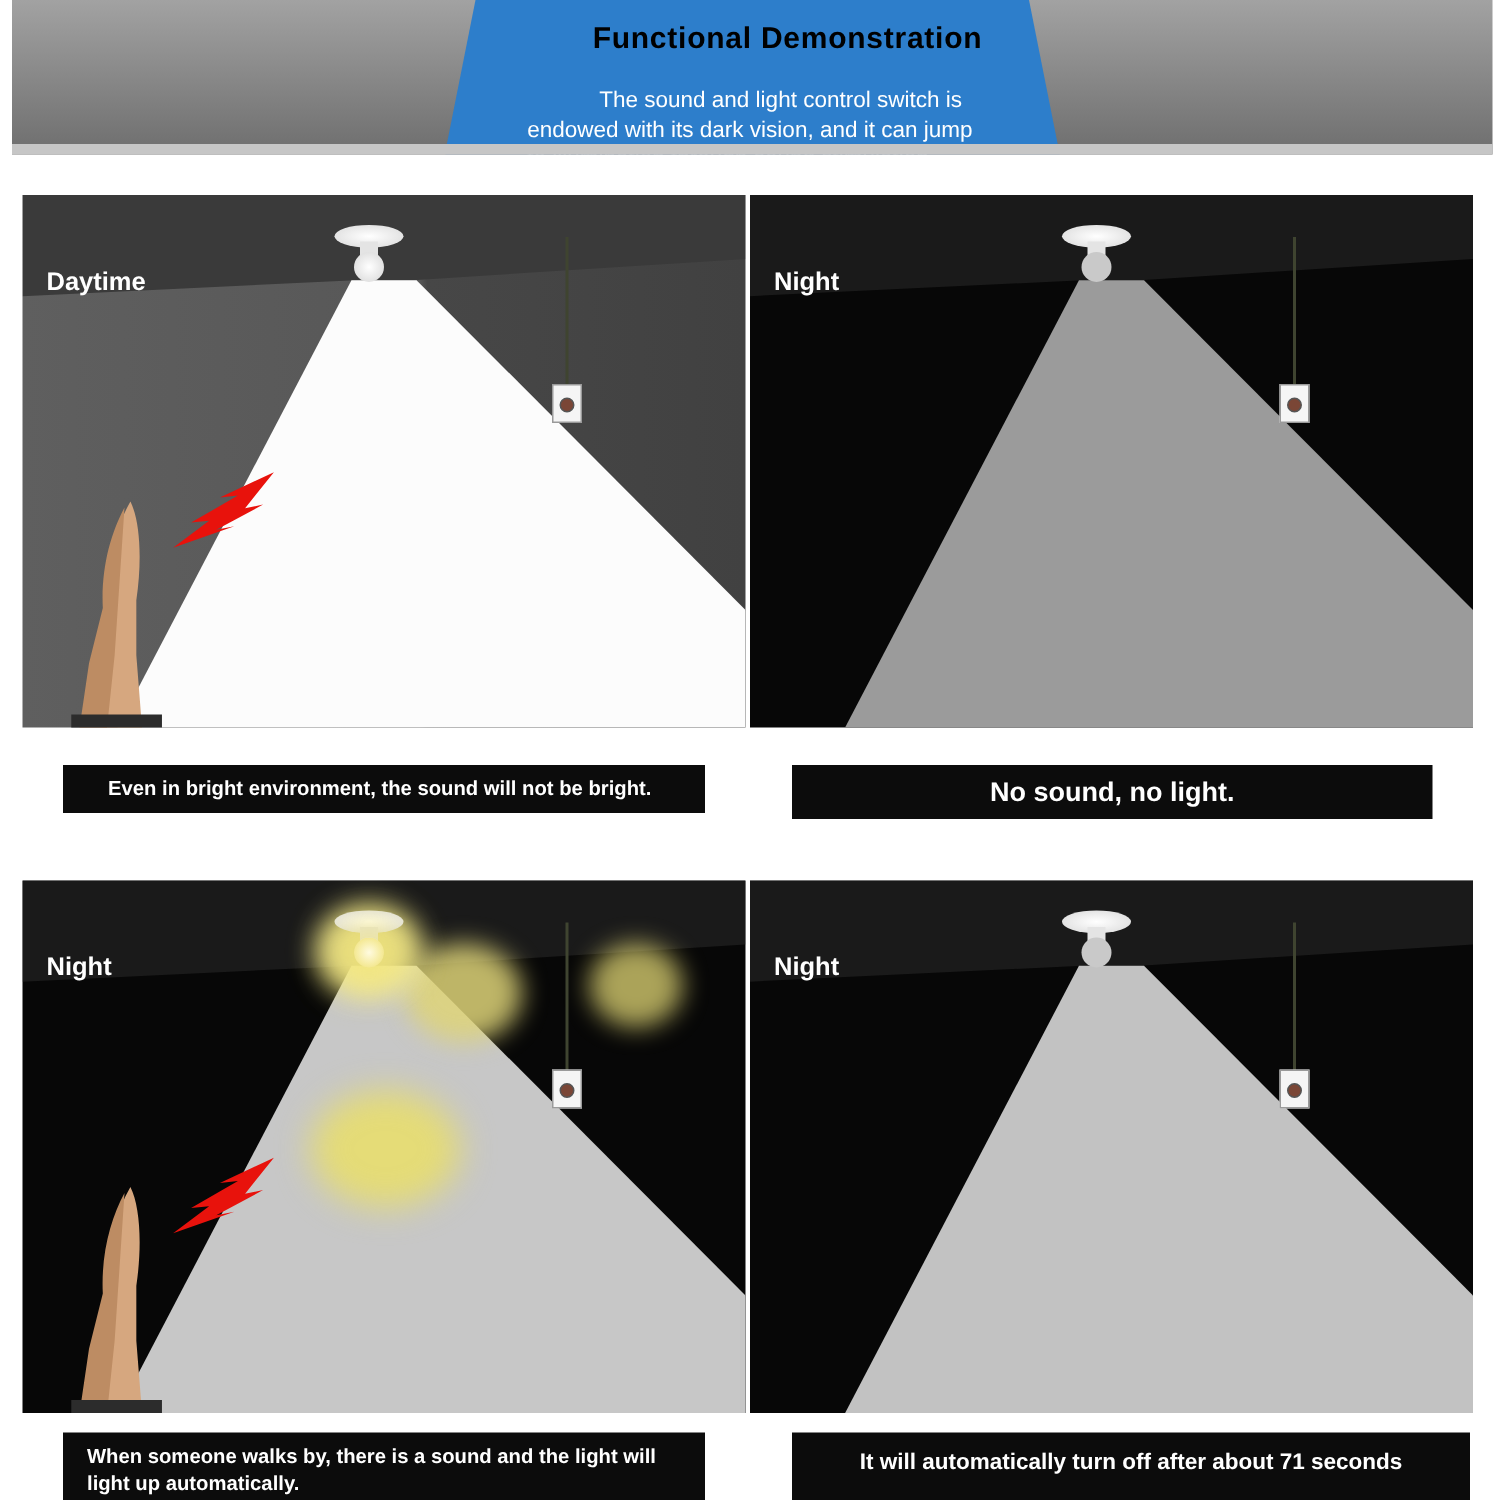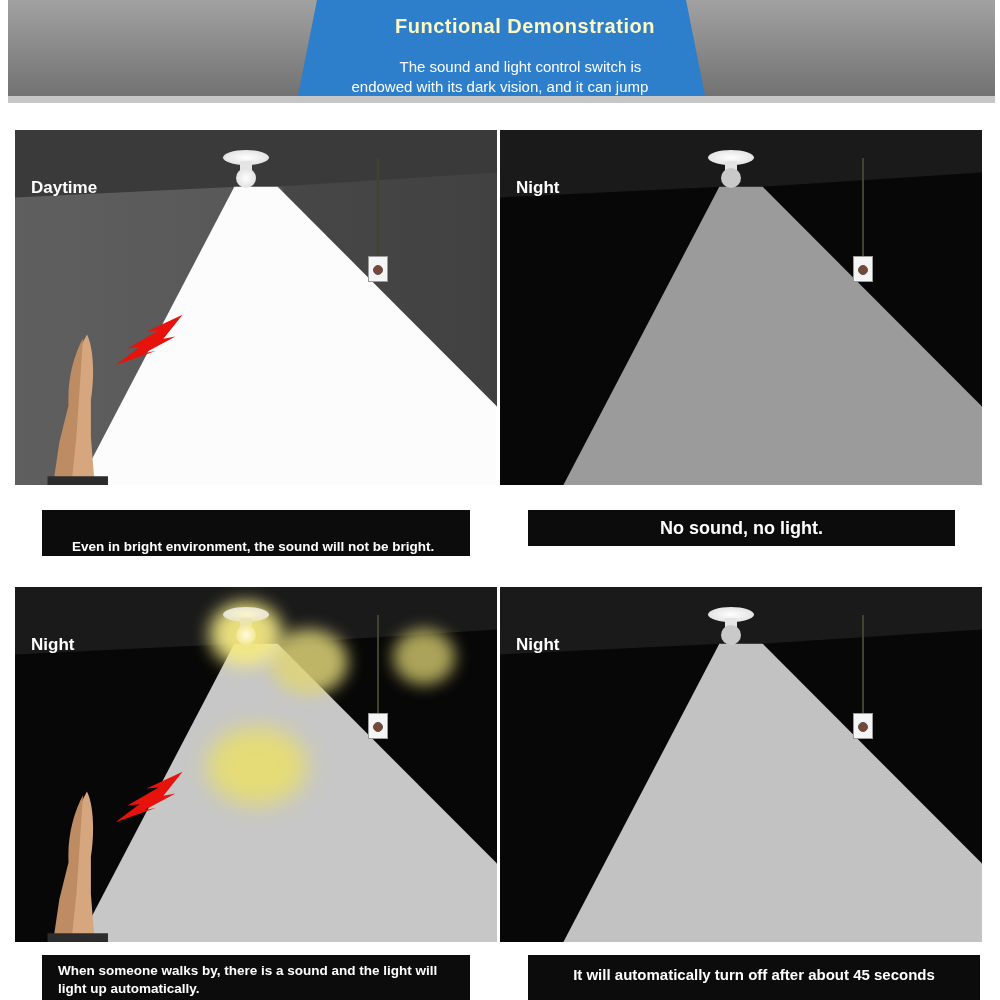--- a/index.html
+++ b/index.html
@@ -6,21 +6,21 @@
   .page{position:relative;width:1000px;height:1000px;overflow:hidden;background:#fff;
         font-family:"Liberation Sans",sans-serif;}
 
   
   .banner{position:absolute;left:8px;top:0;width:987px;height:103px;
           background:linear-gradient(#a2a2a2,#6e6e6e);}
   .banner-strip{position:absolute;left:0;bottom:0;width:100%;height:7px;background:#c6c6c6;}
   .trap{position:absolute;left:50%;top:0;margin-left:-205px;width:410px;height:103px;
         background:#2d7ecb;clip-path:polygon(5% 0,95% 0,100% 100%,0 100%);
         display:flex;flex-direction:column;align-items:center;}
-  .banner-title{margin-top:15px;font-size:20px;font-weight:bold;color:#fef9c3;letter-spacing:.5px;margin-left:47px;}
+  .banner-title{margin-top:15px;font-size:20px;font-weight:bold;color:#000000;letter-spacing:.5px;margin-left:47px;}
   .banner-sub{margin-top:19px;width:300px;font-size:15px;line-height:1.3;color:#ffffff;
               text-align:left;text-indent:48px;}
 
   
   .panel{position:absolute;width:482px;height:355px;overflow:hidden;}
   #p0{left:15px;top:130px;background:linear-gradient(to right,#5f5f5f 0%,#575757 55%,#474747 56%,#414141 100%);}
   #p1{left:500px;top:130px;background:#070707;}
   #p2{left:15px;top:587px;background:#070707;}
   #p3{left:500px;top:587px;background:#070707;}
 
@@ -59,21 +59,21 @@
   
   .glow{position:absolute;border-radius:50%;}
   .glow-lamp{left:48%;top:16px;width:72px;height:62px;margin-left:-36px;
              background:rgba(246,236,140,.9);filter:blur(9px);}
   .glow-a{left:255px;top:42px;width:78px;height:66px;background:rgba(222,212,120,.85);filter:blur(8px);}
   .glow-b{left:378px;top:42px;width:62px;height:56px;background:rgba(212,202,110,.8);filter:blur(8px);}
   .glow-c{left:192px;top:140px;width:100px;height:78px;background:rgba(232,222,110,.9);filter:blur(11px);}
 
   
   .cap{position:absolute;background:#0c0c0c;color:#fff;font-weight:bold;display:flex;box-sizing:border-box;}
-  #cap0{left:42px;top:510px;width:428px;height:46px;align-items:flex-end;
+  #cap0{left:42px;top:510px;width:428px;height:32px;align-items:center;
         padding:0 16px 0 30px;font-size:13.5px;line-height:1.25;}
   #cap1{left:528px;top:510px;width:427px;height:36px;align-items:center;justify-content:center;font-size:18px;}
   #cap2{left:42px;top:955px;width:428px;height:60px;align-items:flex-start;
         padding:7px 16px 0 16px;font-size:13.5px;line-height:1.3;}
   #cap3{left:528px;top:955px;width:452px;height:60px;align-items:flex-start;justify-content:center;
         padding-top:11px;font-size:15px;}
 </style>
 </head>
 <body>
 
@@ -170,16 +170,16 @@
   <div class="cap" id="cap0">
     <span>Even in bright environment, the sound will not be bright.</span>
   </div>
   <div class="cap" id="cap1">
     <span>No sound, no light.</span>
   </div>
   <div class="cap" id="cap2">
     <span>When someone walks by, there is a sound and the light will light up automatically.</span>
   </div>
   <div class="cap" id="cap3">
-    <span>It will automatically turn off after about 45 seconds</span>
+    <span>It will automatically turn off after about 71 seconds</span>
   </div>
 
 </div>
 
 </body></html>

